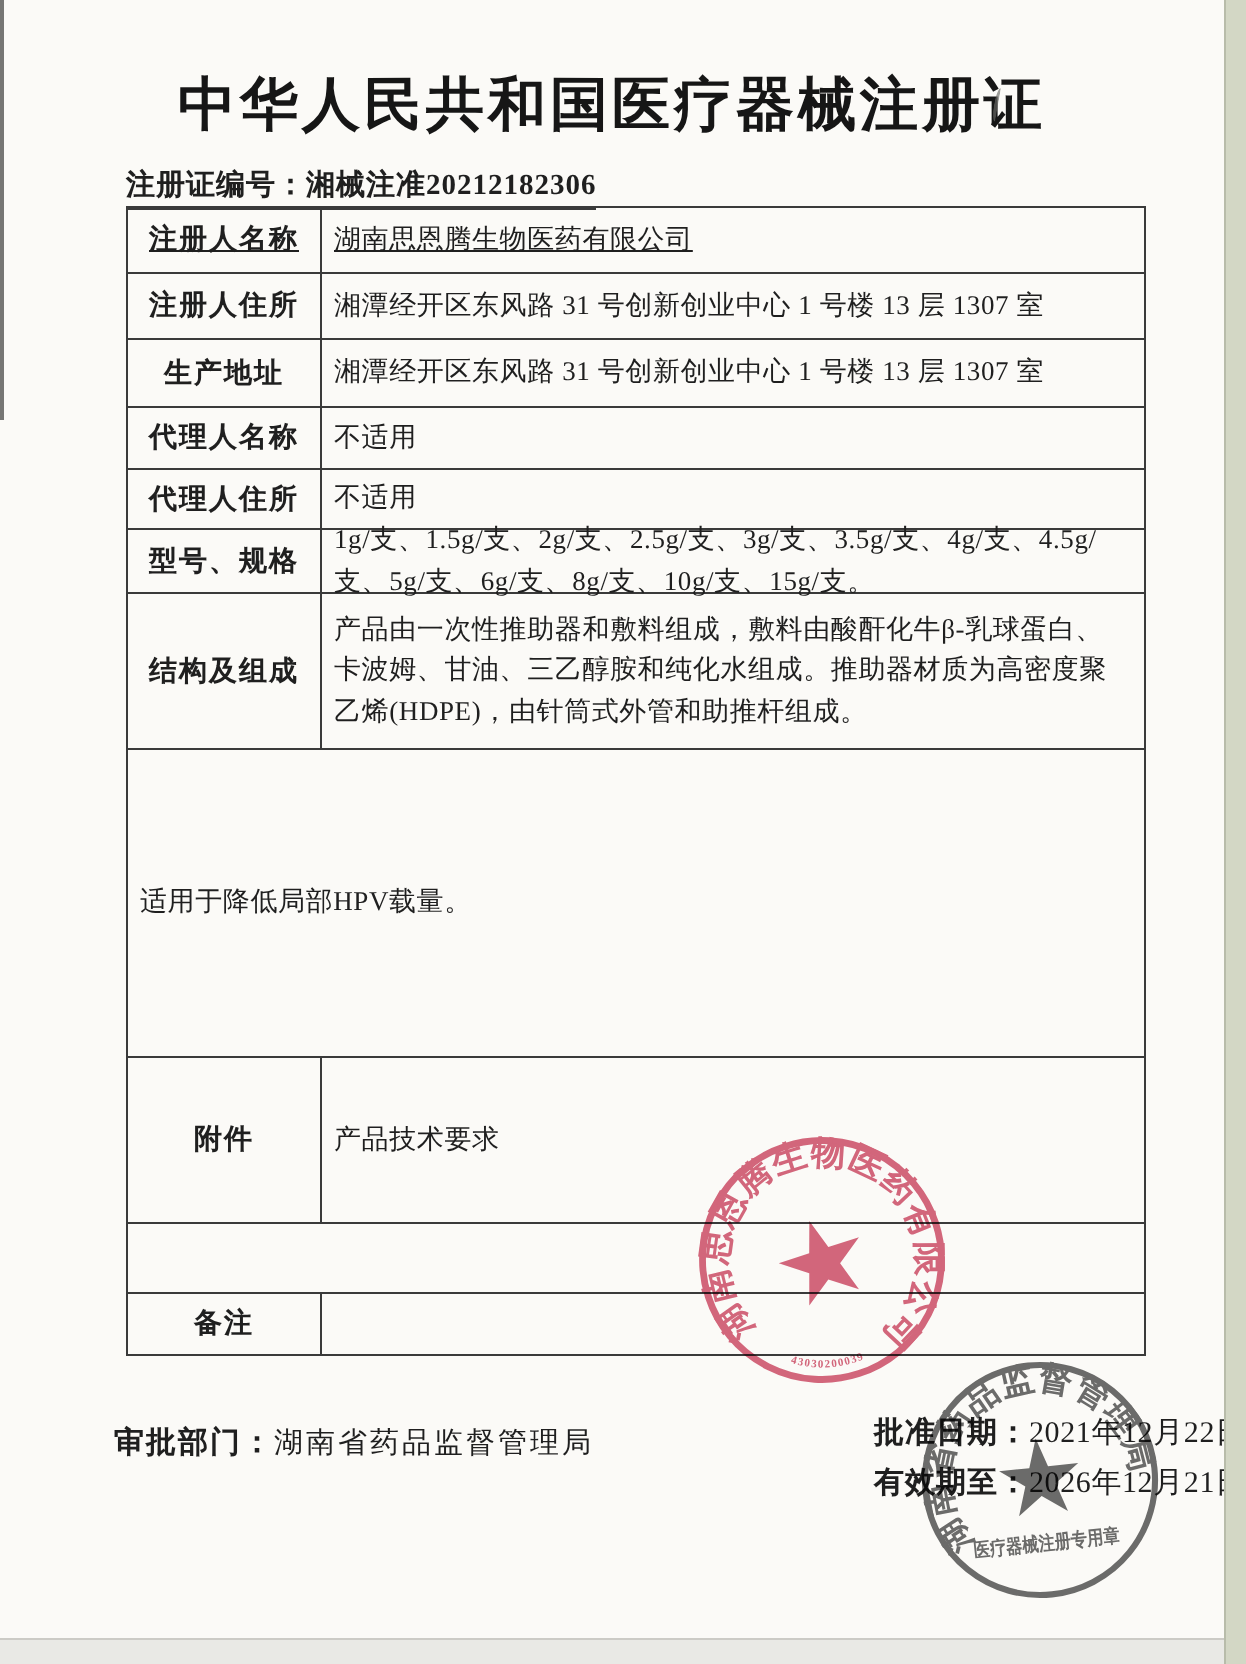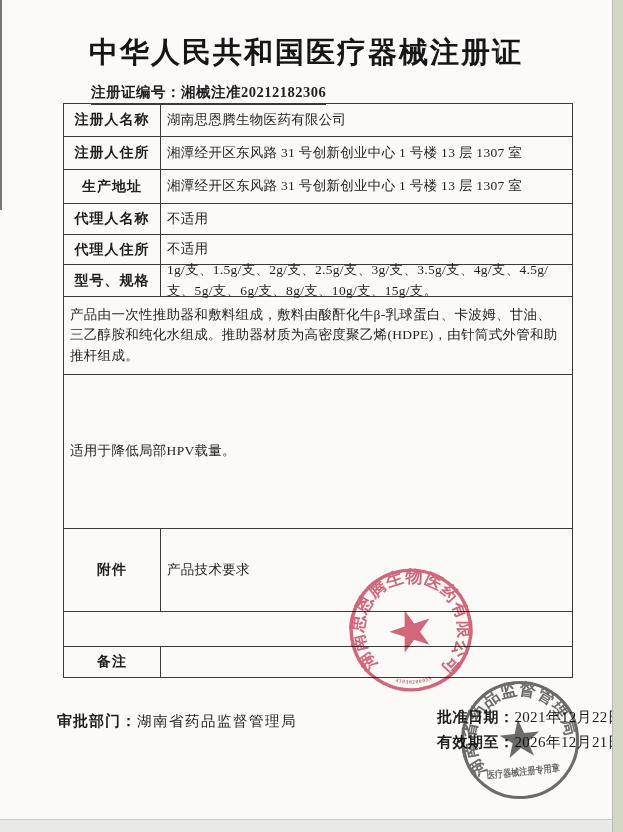--- a/index.html
+++ b/index.html
@@ -30,29 +30,29 @@
   }
   
   .title-wrap { position:absolute; top:33px; left:0; width:612px; text-align:center; }
   .doc-title {
     font-size:29px; font-weight:bold; letter-spacing:2px; color:#161616;
     font-family:"Liberation Serif","DejaVu Serif",serif;
     margin-top:40px;
   }
   .regno-line {
     position:absolute; left:63px; top:83px; font-size:14.5px; font-weight:bold;
-    border-bottom:1px solid #3a3a3a; padding-bottom:2px; letter-spacing:.5px;margin-left:28px;
+    border-bottom:1px solid #3a3a3a; padding-bottom:2px; letter-spacing:.5px;
   }
   
   .reg-table {
     position:absolute; left:63px; top:103px; width:510px;
     border:1px solid #3a3a3a; z-index:1; background:transparent;
   }
   .trow { display:flex; border-top:1px solid #3a3a3a; }
-  .trow:first-child { border-top:none; }
+  .trow:first-child { border-top:none;text-decoration:underline; }
   .tlabel {
     width:97px; border-right:1px solid #3a3a3a; display:flex;
     align-items:center; justify-content:center; font-weight:bold;
     font-size:14px; letter-spacing:1px; text-align:center; flex-shrink:0;
   }
   .tvalue {
     flex:1; display:flex; align-items:center; padding:3px 8px 3px 6px;
     font-size:13.5px; line-height:1.5; letter-spacing:.3px;
   }
   .trow:nth-child(1){height:32px}
@@ -114,20 +114,21 @@
   </div>
   <div class="trow">
     <div class="tlabel">代理人住所</div>
     <div class="tvalue">不适用</div>
   </div>
   <div class="trow">
     <div class="tlabel">型号、规格</div>
     <div class="tvalue">1g/支、1.5g/支、2g/支、2.5g/支、3g/支、3.5g/支、4g/支、4.5g/支、5g/支、6g/支、8g/支、10g/支、15g/支。</div>
   </div>
   <div class="trow">
+    <div class="tlabel">结构及组成</div>
     <div class="tvalue">产品由一次性推助器和敷料组成，敷料由酸酐化牛β-乳球蛋白、卡波姆、甘油、三乙醇胺和纯化水组成。推助器材质为高密度聚乙烯(HDPE)，由针筒式外管和助推杆组成。</div>
   </div>
   <div class="trow">
     <div class="tvalue">适用于降低局部HPV载量。</div>
   </div>
   <div class="trow">
     <div class="tlabel">附件</div>
     <div class="tvalue">产品技术要求</div>
   </div>
   <div class="trow">

